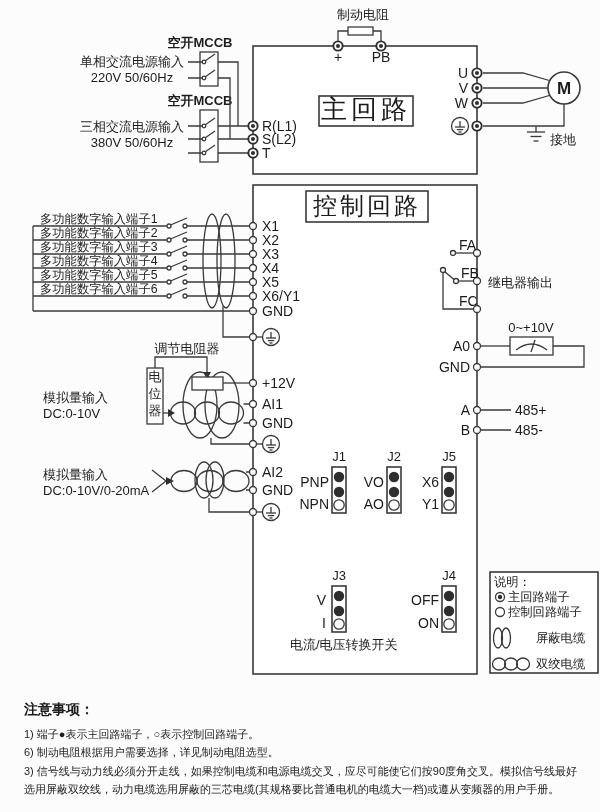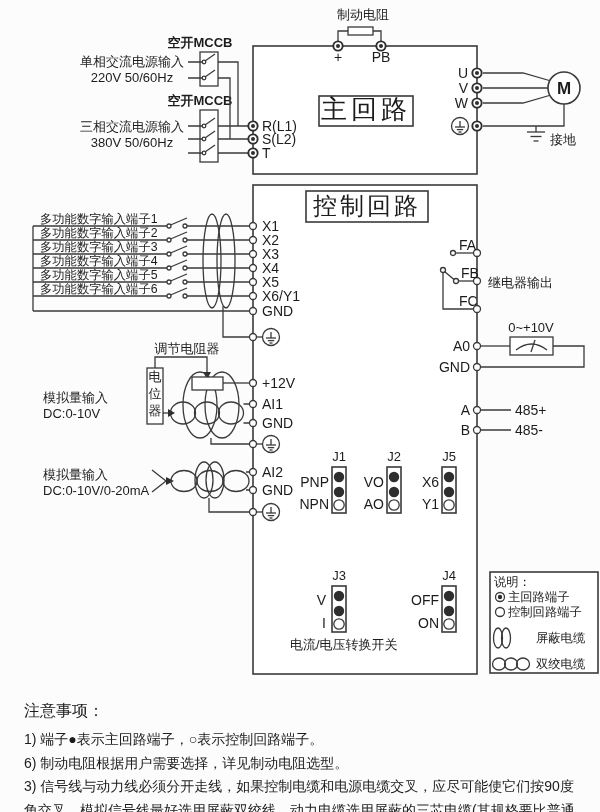--- a/index.html
+++ b/index.html
@@ -13,22 +13,22 @@
   .filld{fill:#2e2e2e;stroke:none;}
   .t12{font-size:12.3px;}
   .t13{font-size:13px;}
   .t14{font-size:14px;}
   .tb{font-weight:bold;}
   .ttl1{font-size:26px;letter-spacing:4px;}
   .ttl2{font-size:24px;letter-spacing:3px;}
   .mid{text-anchor:middle;}
   .end{text-anchor:end;}
   #notes{position:absolute;left:24px;top:701px;width:556px;color:#1c1c1c;}
-  #notes .nt{font-size:16px;font-weight:normal;margin-bottom:6px;}
-  #notes .ni{font-size:14px;line-height:1.68;}
+  #notes .nt{font-size:14px;font-weight:bold;margin-bottom:6px;}
+  #notes .ni{font-size:11px;line-height:1.68;}
 </style>
 </head>
 <body>
 
 <div id="stage">
 <svg width="600" height="700" viewBox="0 0 600 700">
   <defs>
     <g id="term-m">
           <circle r="5.6" class="filld"></circle>
           <circle r="3.7" fill="#ffffff"></circle>

